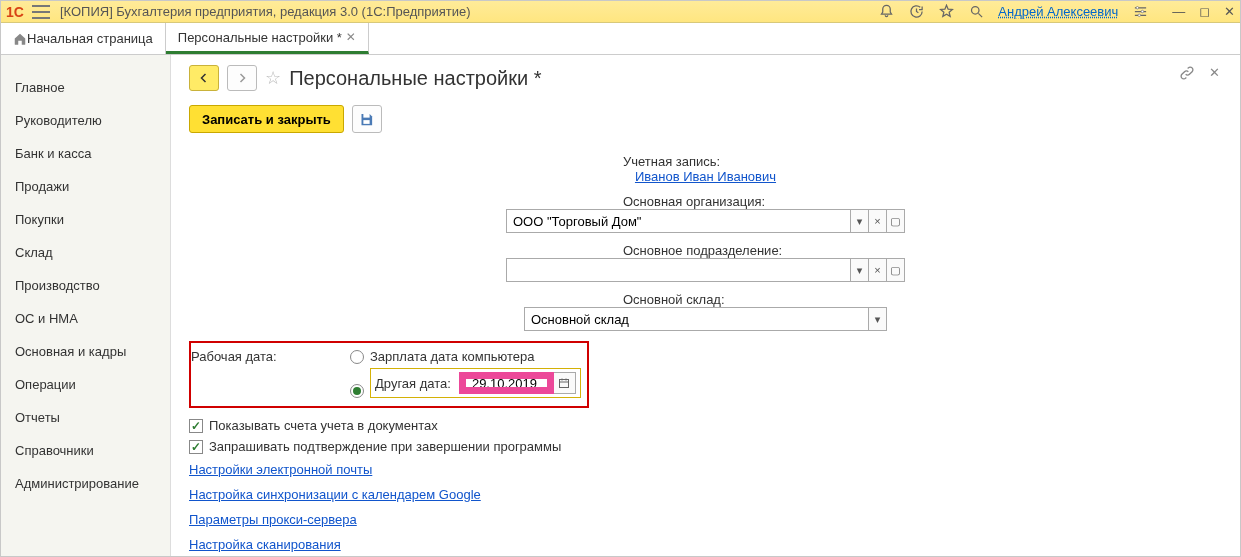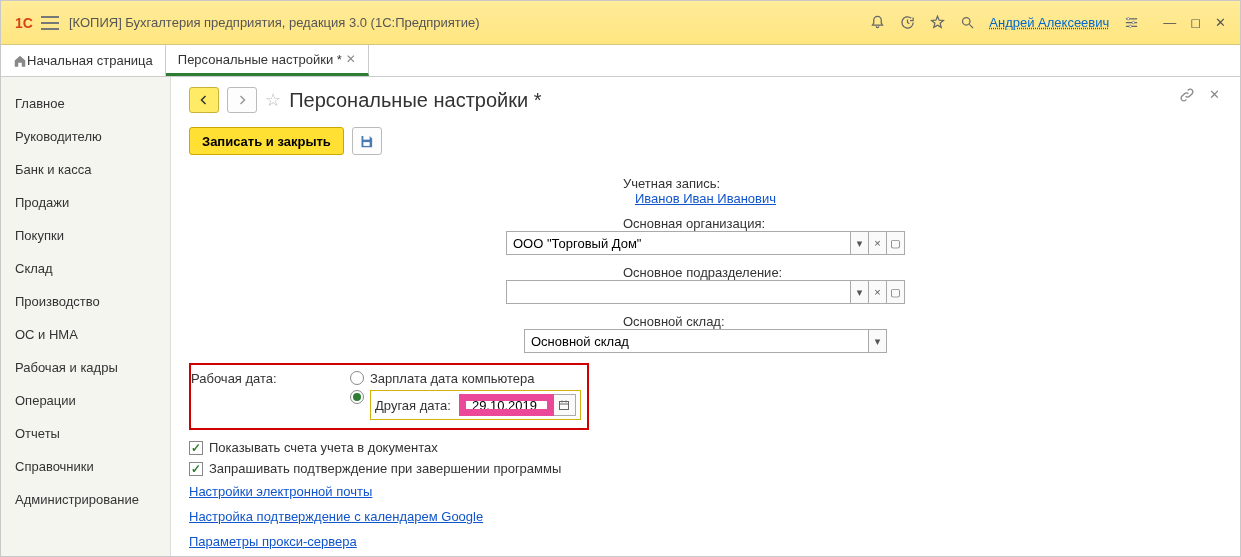--- a/index.html
+++ b/index.html
@@ -1,57 +1,57 @@
 <!DOCTYPE html>
 <html><head>
 <meta charset="utf-8">
 <style>
   * { box-sizing: border-box; margin: 0; padding: 0; font-family: Arial, sans-serif; }
   body { background: #fff; font-size: 13px; color: #333; }
   .app { width: 1241px; height: 557px; border: 1px solid #c8c8c8; display: flex; flex-direction: column; }
   
-  .titlebar { height: 44px; background: linear-gradient(#ffeb99,#ffe680); display: flex; align-items: center; padding: 0 14px; border-bottom: 1px solid #d8c97a; }
+  .titlebar { height: 22px; background: linear-gradient(#ffeb99,#ffe680); display: flex; align-items: center; padding: 0 5px; border-bottom: 1px solid #d8c97a; }
   .logo { font-weight: bold; color: #d84315; font-size: 14px; margin-right: 8px; }
   .hamburger { width:18px; height:14px; display:flex; flex-direction:column; justify-content:space-between; margin-right: 10px; cursor:pointer; }
   .hamburger span { height:2px; background:#777; }
   .titlebar .title { color:#555; flex:1; }
   .titlebar .tools { display:flex; align-items:flex-start; gap:14px; margin-right:10px; color:#555; }
   .titlebar .tools .ico { width:16px; height:16px; display:flex; align-items:center; justify-content:center; cursor:pointer; }
   .user { color:#0066cc; text-decoration: underline dotted; cursor:pointer; }
   .winbtns { display:flex; gap:14px; margin-left:14px; color:#555; }
   .winbtns span { cursor:pointer; }
   
   .tabs { height:32px; background:#fff; border-bottom:1px solid #ccc; display:flex; align-items:stretch; }
   .tab { display:flex; align-items:center; gap:0; padding:0 12px; border-right:1px solid #ccc; cursor:pointer; }
   .tab.home svg { width:14px; height:14px; fill:#777; }
   .tab.active { border-bottom:3px solid #2e7d32; }
   .tab .x { color:#888; font-size:12px; margin-left:4px; }
   
   .body { flex:1; display:flex; min-height:0; }
-  .sidebar { width:170px; background:#f5f5f0; border-right:1px solid #ddd; padding-top:10px; }
+  .sidebar { width:170px; background:#f5f5f0; border-right:1px solid #ddd; padding-top:16px; }
   .sidebar .item { padding:9px 14px; cursor:pointer; color:#333; }
   .content { flex:1; padding:10px 18px; position:relative; }
   .content-head { display:flex; align-items:center; gap:8px; margin-bottom:14px; }
   .navbtn { width:30px; height:26px; border:1px solid #bbb; background:#fdfdfd; display:flex; align-items:center; justify-content:center; cursor:pointer; border-radius:3px; }
   .navbtn.back { background:#ffeb66; border-color:#c9b23a; }
   .star { color:#bbb; font-size:18px; cursor:pointer; }
   .page-title { font-size:20px; color:#333; }
   .head-tools { position:absolute; top:10px; right:20px; display:flex; gap:14px; color:#888; }
   .toolbar { display:flex; gap:8px; margin-bottom:21px; }
   .btn-primary { background:#ffe033; border:1px solid #c9a800; padding:5px 12px; font-weight:bold; cursor:pointer; border-radius:3px; font-size:13px; }
   .btn-icon { width:30px; height:28px; border:1px solid #bbb; background:#fdfdfd; display:flex; align-items:center; justify-content:center; cursor:pointer; border-radius:3px; }
   .form-row { display:flex; align-items:center; margin-bottom:10px;flex-direction:column; }
   .form-row .lbl { width:165px; color:#333; }
   .lnk { color:#1155cc; text-decoration:underline; cursor:pointer; }
   .field { display:flex; align-items:center; }
   .input { height:24px; border:1px solid #aaa; padding:0 6px; background:#fff; font-size:13px; }
   .input.w340 { width:345px; }
   .mini { width:18px; height:24px; border:1px solid #aaa; border-left:0; background:#fafafa; display:flex; align-items:center; justify-content:center; cursor:pointer; font-size:11px; color:#555; }
   .redbox { border:2px solid #d00000; padding:4px 6px 4px 0; display:inline-block; margin-bottom:10px; }
-  .radio-row { display:flex; align-items:flex-start; margin:2px 0 4px 0; }
+  .radio-row { display:flex; align-items:flex-end; margin:2px 0 4px 0; }
   .radio-row .lbl { width:159px; }
   .radio { width:14px; height:14px; border:1px solid #888; border-radius:50%; margin-right:6px; display:inline-flex; align-items:center; justify-content:center; }
   .radio.on::after { content:""; width:8px; height:8px; background:#2e7d32; border-radius:50%; }
   .yellowbox { border:1px solid #d4b106; padding:3px 4px; display:inline-flex; align-items:center; }
   .yellowbox .lab { margin-right:8px; }
   .dateinput { width:95px; height:22px; border:7px solid #ec4899; padding:0 6px; font-size:13px; }
   .calbtn { width:22px; height:22px; border:1px solid #aaa; border-left:0; background:#fafafa; display:flex; align-items:center; justify-content:center; cursor:pointer; }
   .check-row { display:flex; align-items:center; margin-bottom:6px; }
   .chk { width:14px; height:14px; border:1px solid #888; margin-right:6px; display:inline-flex; align-items:center; justify-content:center; background:#fff; }
   .chk.on::after { content:"✓"; color:#2e7d32; font-size:12px; font-weight:bold; line-height:1; }
@@ -127,21 +127,21 @@
   <div class="body">
     <div class="sidebar">
       <div class="item">Главное</div>
       <div class="item">Руководителю</div>
       <div class="item">Банк и касса</div>
       <div class="item">Продажи</div>
       <div class="item">Покупки</div>
       <div class="item">Склад</div>
       <div class="item">Производство</div>
       <div class="item">ОС и НМА</div>
-      <div class="item">Рабочая и кадры</div>
+      <div class="item">Основная и кадры</div>
       <div class="item">Операции</div>
       <div class="item">Отчеты</div>
       <div class="item">Справочники</div>
       <div class="item">Администрирование</div>
     </div>
 
     <div class="content">
       <div class="content-head">
         <div class="navbtn back">
           <svg width="14" height="12" viewBox="0 0 24 24">
@@ -237,20 +237,20 @@
         <span class="chk on"></span>
         <span>Показывать счета учета в документах</span>
       </div>
       <div class="check-row">
         <span class="chk on"></span>
         <span>Запрашивать подтверждение при завершении программы</span>
       </div>
 
       <div class="links">
         <div><span class="lnk">Настройки электронной почты</span></div>
-        <div><span class="lnk">Настройка подтверждение с календарем Google</span></div>
+        <div><span class="lnk">Настройка синхронизации с календарем Google</span></div>
         <div><span class="lnk">Параметры прокси-сервера</span></div>
         <div><span class="lnk">Настройка сканирования</span></div>
       </div>
 
     </div>
   </div>
 </div>
 
 </body></html>

